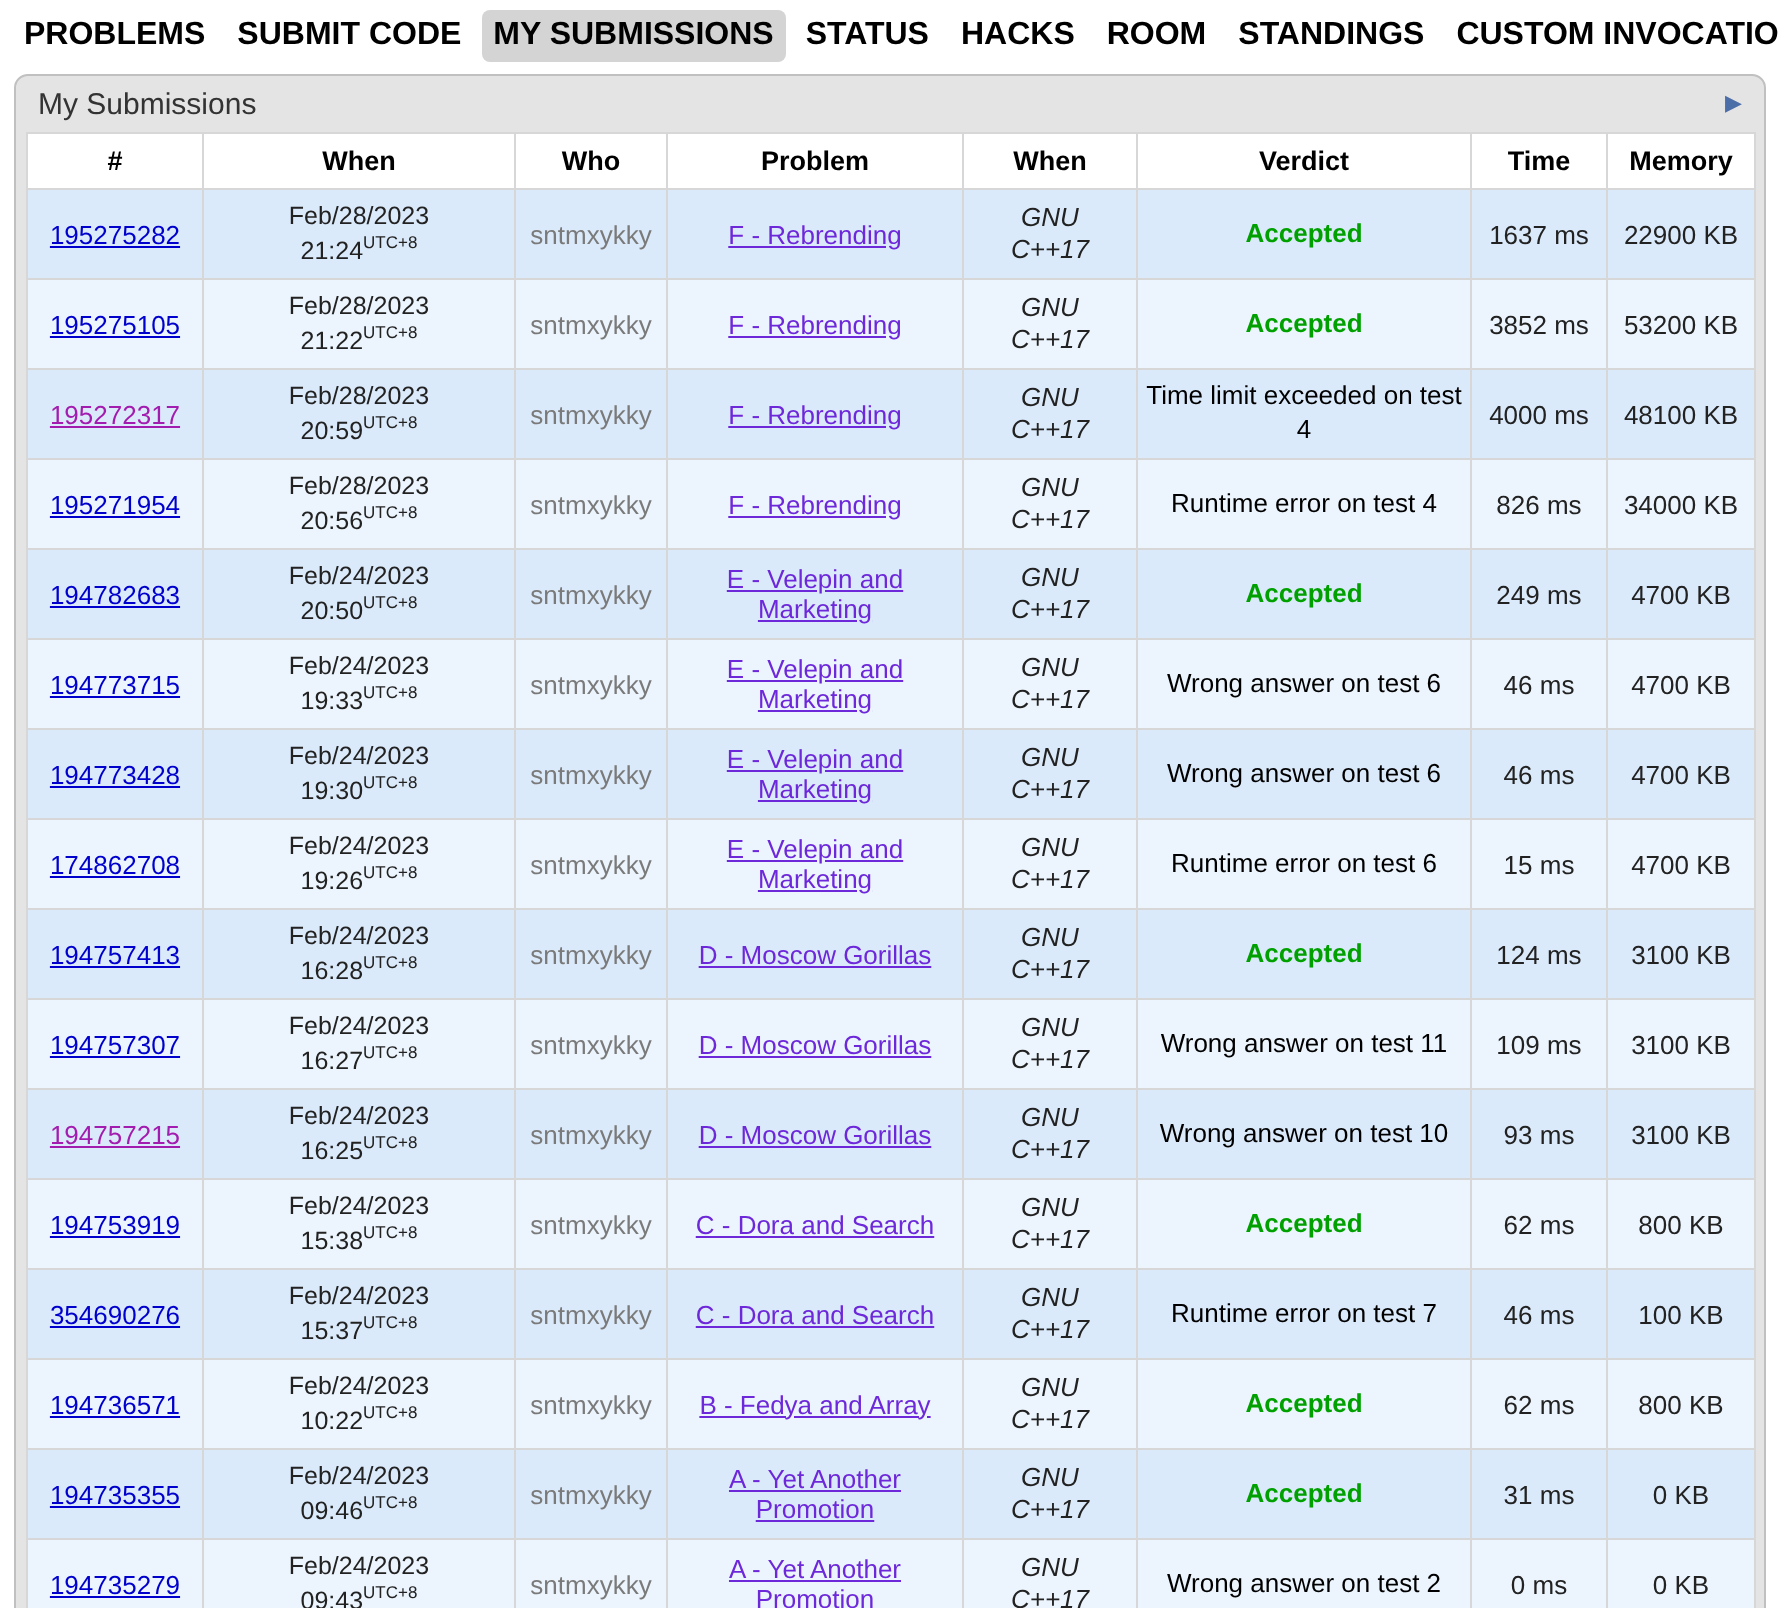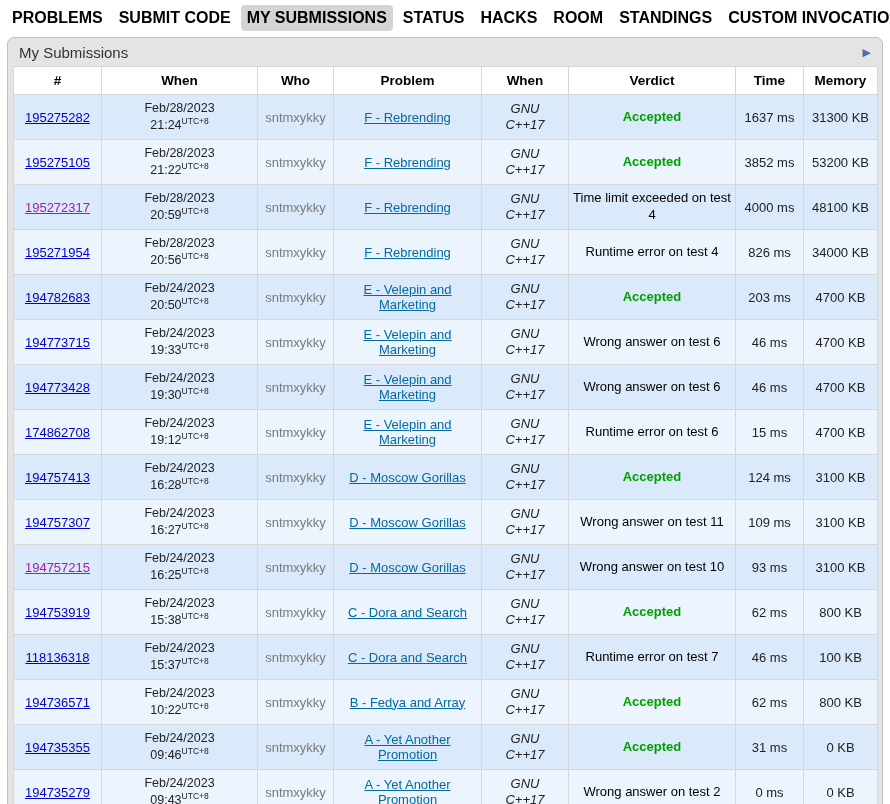--- a/index.html
+++ b/index.html
@@ -24,21 +24,21 @@
   .sub th,.sub td{border:1px solid #d7d7d7;text-align:center;vertical-align:middle;
                   overflow:hidden;}
   .sub th{font-size:13.5px;font-weight:bold;padding:6px 3px;background:#fff;color:#000;}
   .sub td{font-size:13px;padding:3px 4px;height:38px;}
   tr.r-odd  td{background:#dbeafa;}
   tr.r-even td{background:#ecf5fd;}
 
   a.id-link{color:#0000cc;text-decoration:underline;}
   a.id-link.visited{color:#a21caf;text-decoration:underline;}
   a.user-link{color:#7a7a7a;text-decoration:none;}
-  a.prob-link{color:#0369a1;text-decoration:underline;}
+  a.prob-link{color:#6d28d9;text-decoration:underline;}
 
   .lang-span{display:inline-block;max-width:52px;line-height:1.25;font-style:italic;}
   .when-date,.when-time{font-size:12.5px;line-height:1.3;}
   sup.tz{font-size:8.5px;}
   .verdict{line-height:1.3;}
   .v-accepted{color:#00a000;font-weight:bold;margin-top:36px;}
   .v-failed{color:#000000;}
 </style>
 </head>
 <body>
@@ -84,21 +84,21 @@
     </thead>
     <tbody id="tbody">
         <tr class="r-odd">
     <td><a class="id-link" href="#">195275282</a></td>
     <td><span class="when-date">Feb/28/2023</span><br><span class="when-time">21:24</span><sup class="tz">UTC+8</sup></td>
     <td><a class="user-link" href="#">sntmxykky</a></td>
     <td><a class="prob-link" href="#">F - Rebrending</a></td>
     <td><span class="lang-span">GNU C++17</span></td>
     <td><span class="verdict v-accepted">Accepted</span></td>
     <td>1637 ms</td>
-    <td>31300 KB</td>
+    <td>22900 KB</td>
   </tr>
         <tr class="r-even">
     <td><a class="id-link" href="#">195275105</a></td>
     <td><span class="when-date">Feb/28/2023</span><br><span class="when-time">21:22</span><sup class="tz">UTC+8</sup></td>
     <td><a class="user-link" href="#">sntmxykky</a></td>
     <td><a class="prob-link" href="#">F - Rebrending</a></td>
     <td><span class="lang-span">GNU C++17</span></td>
     <td><span class="verdict v-accepted">Accepted</span></td>
     <td>3852 ms</td>
     <td>53200 KB</td>
@@ -123,21 +123,21 @@
     <td>826 ms</td>
     <td>34000 KB</td>
   </tr>
         <tr class="r-odd">
     <td><a class="id-link" href="#">194782683</a></td>
     <td><span class="when-date">Feb/24/2023</span><br><span class="when-time">20:50</span><sup class="tz">UTC+8</sup></td>
     <td><a class="user-link" href="#">sntmxykky</a></td>
     <td><a class="prob-link" href="#">E - Velepin and Marketing</a></td>
     <td><span class="lang-span">GNU C++17</span></td>
     <td><span class="verdict v-accepted">Accepted</span></td>
-    <td>203 ms</td>
+    <td>249 ms</td>
     <td>4700 KB</td>
   </tr>
         <tr class="r-even">
     <td><a class="id-link" href="#">194773715</a></td>
     <td><span class="when-date">Feb/24/2023</span><br><span class="when-time">19:33</span><sup class="tz">UTC+8</sup></td>
     <td><a class="user-link" href="#">sntmxykky</a></td>
     <td><a class="prob-link" href="#">E - Velepin and Marketing</a></td>
     <td><span class="lang-span">GNU C++17</span></td>
     <td><span class="verdict v-failed">Wrong answer on test 6</span></td>
     <td>46 ms</td>
@@ -148,21 +148,21 @@
     <td><span class="when-date">Feb/24/2023</span><br><span class="when-time">19:30</span><sup class="tz">UTC+8</sup></td>
     <td><a class="user-link" href="#">sntmxykky</a></td>
     <td><a class="prob-link" href="#">E - Velepin and Marketing</a></td>
     <td><span class="lang-span">GNU C++17</span></td>
     <td><span class="verdict v-failed">Wrong answer on test 6</span></td>
     <td>46 ms</td>
     <td>4700 KB</td>
   </tr>
         <tr class="r-even">
     <td><a class="id-link" href="#">174862708</a></td>
-    <td><span class="when-date">Feb/24/2023</span><br><span class="when-time">19:12</span><sup class="tz">UTC+8</sup></td>
+    <td><span class="when-date">Feb/24/2023</span><br><span class="when-time">19:26</span><sup class="tz">UTC+8</sup></td>
     <td><a class="user-link" href="#">sntmxykky</a></td>
     <td><a class="prob-link" href="#">E - Velepin and Marketing</a></td>
     <td><span class="lang-span">GNU C++17</span></td>
     <td><span class="verdict v-failed">Runtime error on test 6</span></td>
     <td>15 ms</td>
     <td>4700 KB</td>
   </tr>
         <tr class="r-odd">
     <td><a class="id-link" href="#">194757413</a></td>
     <td><span class="when-date">Feb/24/2023</span><br><span class="when-time">16:28</span><sup class="tz">UTC+8</sup></td>
@@ -197,21 +197,21 @@
     <td><a class="id-link" href="#">194753919</a></td>
     <td><span class="when-date">Feb/24/2023</span><br><span class="when-time">15:38</span><sup class="tz">UTC+8</sup></td>
     <td><a class="user-link" href="#">sntmxykky</a></td>
     <td><a class="prob-link" href="#">C - Dora and Search</a></td>
     <td><span class="lang-span">GNU C++17</span></td>
     <td><span class="verdict v-accepted">Accepted</span></td>
     <td>62 ms</td>
     <td>800 KB</td>
   </tr>
         <tr class="r-odd">
-    <td><a class="id-link" href="#">118136318</a></td>
+    <td><a class="id-link" href="#">354690276</a></td>
     <td><span class="when-date">Feb/24/2023</span><br><span class="when-time">15:37</span><sup class="tz">UTC+8</sup></td>
     <td><a class="user-link" href="#">sntmxykky</a></td>
     <td><a class="prob-link" href="#">C - Dora and Search</a></td>
     <td><span class="lang-span">GNU C++17</span></td>
     <td><span class="verdict v-failed">Runtime error on test 7</span></td>
     <td>46 ms</td>
     <td>100 KB</td>
   </tr>
         <tr class="r-even">
     <td><a class="id-link" href="#">194736571</a></td>

